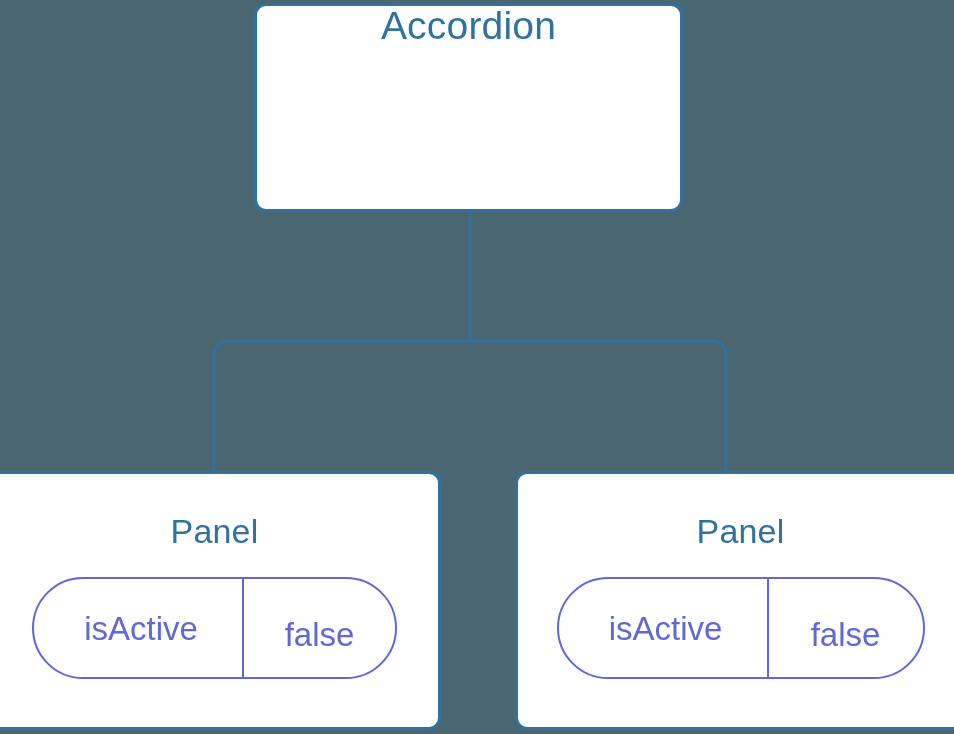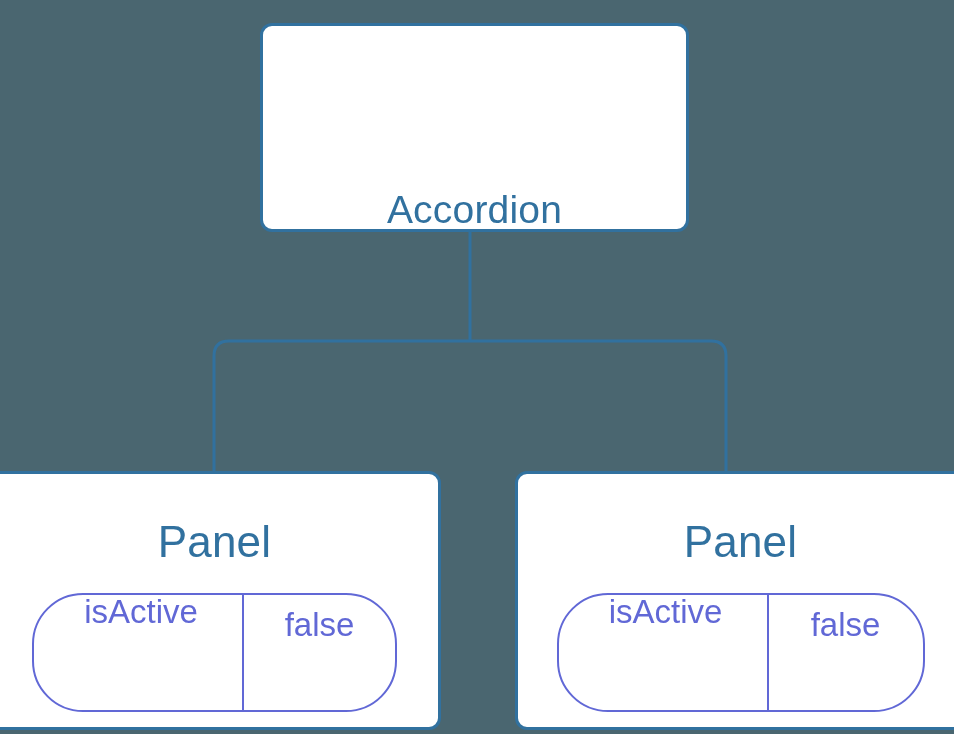--- a/index.html
+++ b/index.html
@@ -39,26 +39,25 @@
     background: #ffffff;
     border: 3px solid #31719f;
     border-radius: 12px;
     box-sizing: border-box;
     display: flex;
     flex-direction: column;
     align-items: center;
   }
 
   .node-root {
-    left: 260px;
+    left: 254px;
     top: 3px;
     width: 429px;
     height: 209px;
-    justify-content: flex-end;
-    margin-top: 20px;
+    justify-content: flex-start;
   }
 
   .node-leaf {
     top: 471px;
     height: 259px;
     justify-content: flex-start;
     padding-top: 40px;
   }
 
   .node-leaf-left {
@@ -74,33 +73,32 @@
   .node-title {
     color: #31719f;
     font-size: 39px;
     font-weight: 400;
     line-height: 1;
     letter-spacing: 0.2px;
     white-space: nowrap;
   }
 
   .node-leaf .node-title {
-    font-size: 44px;
-    margin-top: 6px;
+    font-size: 34px;
   }
 
   
   .prop-pill {
     margin-top: 29px;
-    height: 119px;
+    height: 102px;
     border: 2px solid #6168d6;
     border-radius: 51px;
     box-sizing: border-box;
     display: flex;
-    align-items: flex-start;
+    align-items: center;
     background: transparent;
     overflow: hidden;
   }
 
   .prop-pill-left {
     width: 365px;
     margin-left: 0px;
   }
 
   .prop-pill-right {

